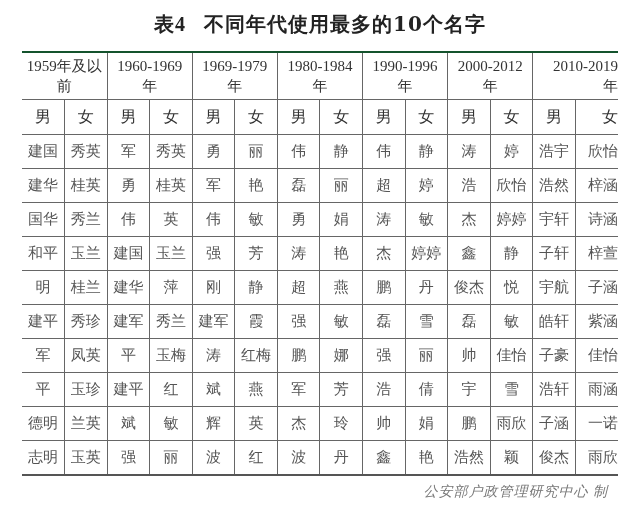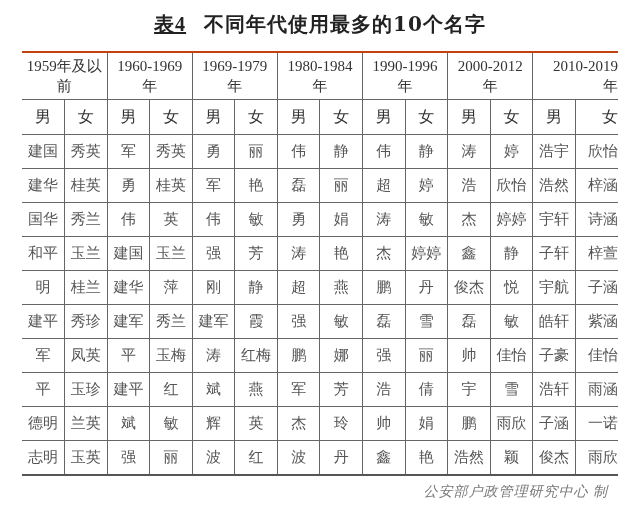--- a/index.html
+++ b/index.html
@@ -5,25 +5,25 @@
   html, body { margin: 0; padding: 0; }
   body {
     width: 640px; height: 507px; background: #ffffff; position: relative; overflow: hidden;
     font-family: "DejaVu Serif", "Liberation Serif", serif; color: #333;
   }
   .title {
     position: absolute; left: 0; top: 11px; width: 640px; text-align: center;
     font-size: 20px; font-weight: bold; color: #222; letter-spacing: 1px;
     font-family: "DejaVu Serif", serif;
   }
-  .title .num { font-family: "Liberation Serif", serif; margin-right: 18px; text-decoration: underline; }
+  .title .num { font-family: "Liberation Serif", serif; margin-right: 18px; }
   table.names {
     position: absolute; left: 22px; top: 51px; width: 596px;
     border-collapse: collapse; table-layout: fixed;
-    border-top: 2px solid #c2410c; border-bottom: 2px solid #555;
+    border-top: 2px solid #14532d; border-bottom: 2px solid #555;
   }
   table.names td, table.names th {
     border: 1px solid #666; text-align: center; padding: 0; font-weight: normal;
   }
   table.names tr > :first-child { border-left: none; }
   table.names tr > :last-child { border-right: none; text-align: right; }
   .decade { height: 46px; font-size: 15px; line-height: 20px; color: #333;
     font-family: "Liberation Serif", "DejaVu Serif", serif; }
   .decade span { display: block; }
   .gender { height: 34px; font-size: 16px; color: #333; font-family: "DejaVu Sans", sans-serif; }

